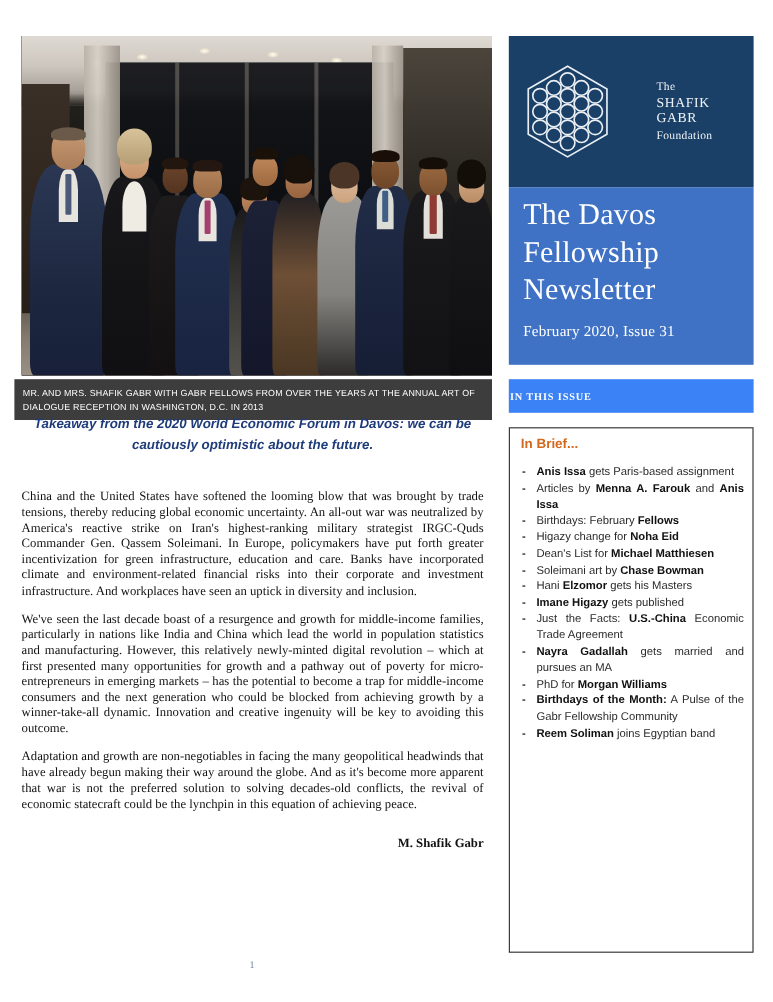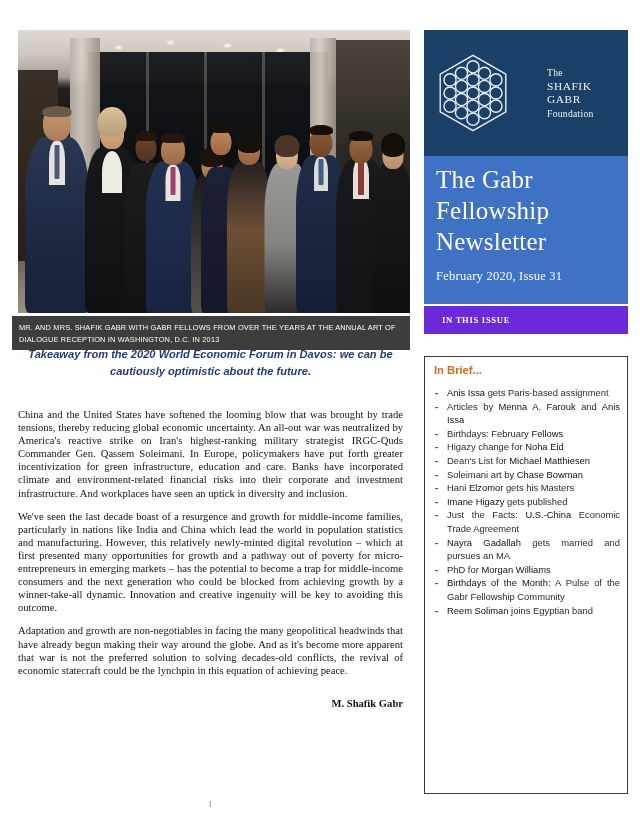--- a/index.html
+++ b/index.html
@@ -201,32 +201,32 @@
   .title-panel .issue {
     font-family: "Liberation Serif", serif;
     font-size: 12.6px;
     letter-spacing: .2px;
     margin-top: 12px;
   }
 
   .issue-bar {
     position: absolute;
     left: 424px;
-    top: 306px;
+    top: 316px;
     width: 204px;
     height: 28px;
-    background: #6d28d9;
+    background: #3b82f6;
     color: #ffffff;
     font-family: "Liberation Serif", serif;
     font-weight: bold;
     font-size: 8.6px;
     letter-spacing: .7px;
     display: flex;
     align-items: center;
-    padding-left: 18px;
+    padding-left: 1px;
   }
 
   .brief-box {
     position: absolute;
     left: 424px;
     top: 356px;
     width: 204px;
     height: 438px;
     border: 1px solid #3a3a3a;
     background: #ffffff;
@@ -253,21 +253,21 @@
     text-align: justify;
     margin-bottom: 0;
   }
   .brief-list li:before {
     content: "-";
     position: absolute;
     left: 1px;
     top: 0;
     font-weight: bold;
   }
-  .brief-list b { font-weight: normal; color: #111; }
+  .brief-list b { font-weight: bold; color: #111; }
 </style>
 </head>
 <body>
 
 <div class="left-col">
   <div class="photo-frame">
     <div class="ph-room"></div>
     <div class="ph-ceiling"></div>
     <div class="ph-downlight" style="left:58px;  top:20px;"></div>
     <div class="ph-downlight" style="left:96px;  top:15px;"></div>
@@ -402,21 +402,21 @@
     </g>
   </svg>
   <div class="logo-text">
     <div class="l1">The</div>
     <div class="l2">SHAFIK GABR</div>
     <div class="l3">Foundation</div>
   </div>
 </div>
 
 <div class="title-panel">
-  <div class="tline">The Gabr</div>
+  <div class="tline">The Davos</div>
   <div class="tline">Fellowship</div>
   <div class="tline">Newsletter</div>
   <div class="issue">February 2020, Issue 31</div>
 </div>
 
 <div class="issue-bar">IN THIS ISSUE</div>
 
 <div class="brief-box">
   <div class="brief-title">In Brief...</div>
   <ul class="brief-list" id="brief-list">

